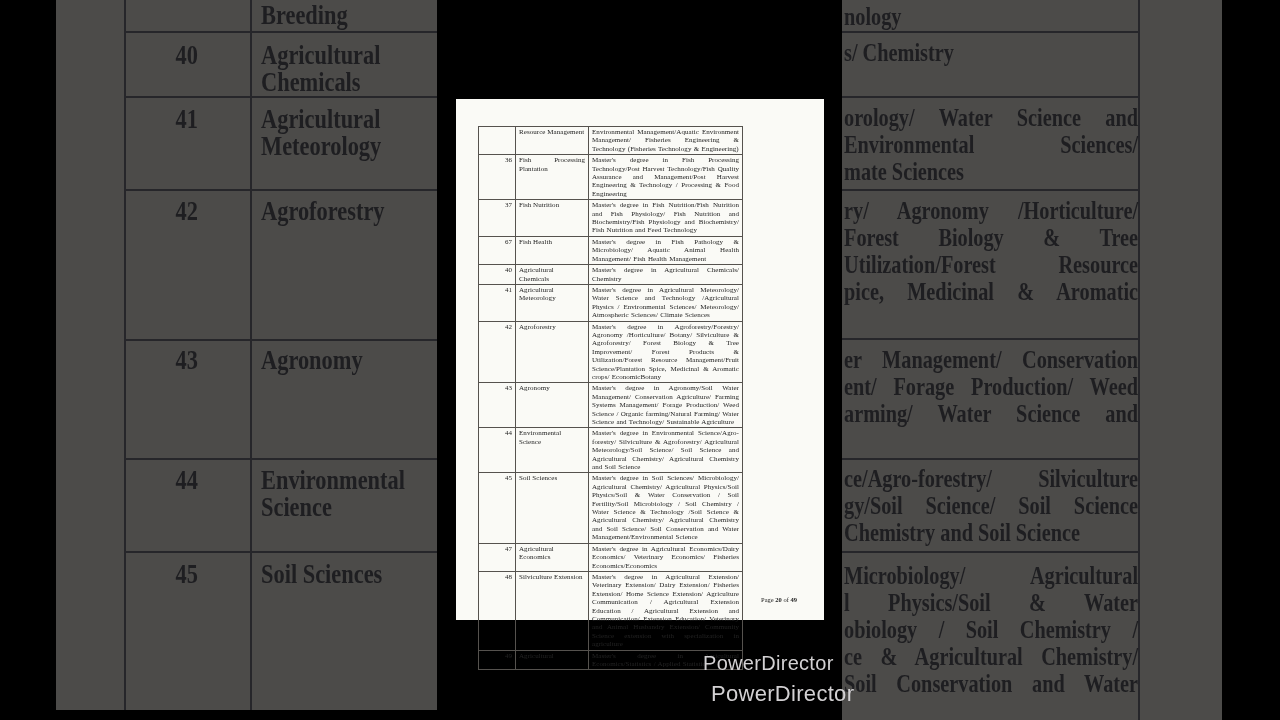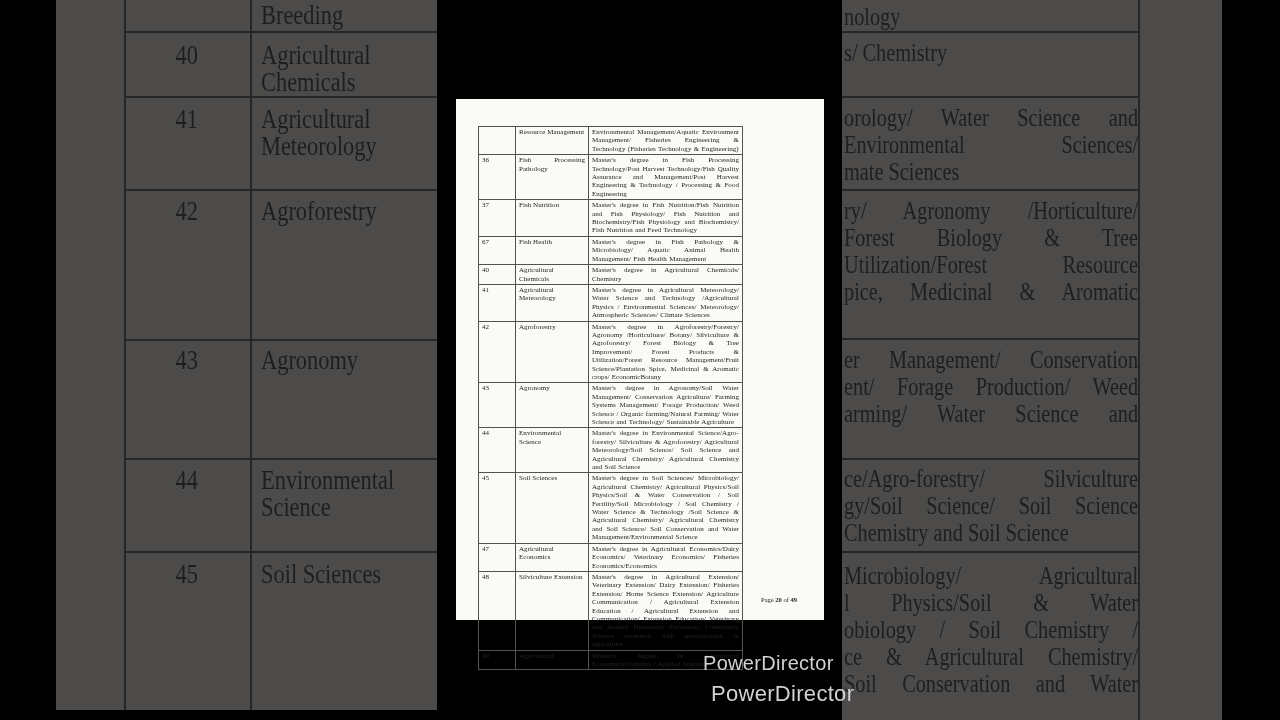--- a/index.html
+++ b/index.html
@@ -1,34 +1,34 @@
 <!DOCTYPE html>
 <html><head>
 <meta charset="utf-8">
 <style>
   html,body{margin:0;padding:0;background:#000;}
   .stage{position:relative;width:1280px;height:720px;background:#000;overflow:hidden;font-family:"Liberation Serif",serif;}
 
   
-  .bg{position:absolute;background:#4c4b49;color:#1e1e21;overflow:hidden;filter:blur(0.4px);}
+  .bg{position:absolute;background:#4c4b49;color:#1e1e21;overflow:hidden;filter:blur(0.4px);font-weight:bold;}
   .bg-left{left:56px;top:0;width:381px;height:710px;}
   .bg-right{left:842px;top:0;width:380px;height:720px;}
   .hline{position:absolute;height:2px;background:#26262a;}
   .vline{position:absolute;width:2px;background:#26262a;top:0;height:100%;}
   .bgl-num{position:absolute;left:68px;width:157px;text-align:center;font-size:28px;line-height:27px;transform:scaleX(0.8);transform-origin:0 0;}
   .bgl-sub{position:absolute;left:205px;width:220px;font-size:28px;line-height:27px;transform:scaleX(0.8);transform-origin:0 0;}
   .bgr-line{position:absolute;left:2px;width:377px;font-size:26px;line-height:27px;white-space:nowrap;transform:scaleX(0.78);transform-origin:0 0;}
   .bgr-line.stretch{white-space:normal;text-align:justify;text-align-last:justify;}
 
   
   .center-band{position:absolute;left:437px;top:0;width:405px;height:720px;background:#000;}
   .page{position:absolute;left:19px;top:99px;width:368px;height:521px;background:#fafaf6;}
   .doc-table{position:absolute;left:22px;top:27px;width:265px;border-collapse:collapse;color:#232323;}
   .doc-table td{border:1px solid #55524e;vertical-align:top;padding:1px 3px;font-size:7px;line-height:8.4px;letter-spacing:0.05px;}
-  td.c-no{width:30px;text-align:left;}
+  td.c-no{width:30px;text-align:right;}
   td.c-sub{width:66px;text-align:justify;}
   td.c-qual{text-align:justify;word-spacing:0.5px;}
   .footer{position:absolute;right:27px;top:497px;font-size:6.5px;color:#232323;}
   .footer b{font-weight:bold;}
 
   
   .wm{position:absolute;font-family:"Liberation Sans",sans-serif;color:#d3d1d3;letter-spacing:0.3px;}
   .wm1{left:703px;top:652px;font-size:20px;}
   .wm2{left:711px;top:681px;font-size:22px;}
 </style>
@@ -97,21 +97,21 @@
     <div class="page">
       <table class="doc-table">
         <tbody>
             <tr>
           <td class="c-no"></td>
           <td class="c-sub">Resource Management</td>
           <td class="c-qual">Environmental Management/Aquatic Environment Management/ Fisheries Engineering &amp; Technology (Fisheries Technology &amp; Engineering)</td>
         </tr>
         <tr>
           <td class="c-no">36</td>
-          <td class="c-sub">Fish Processing Pathology</td>
+          <td class="c-sub">Fish Processing Plantation</td>
           <td class="c-qual">Master's degree in Fish Processing Technology/Post Harvest Technology/Fish Quality Assurance and Management/Post Harvest Engineering &amp; Technology / Processing &amp; Food Engineering</td>
         </tr>
         <tr>
           <td class="c-no">37</td>
           <td class="c-sub">Fish Nutrition</td>
           <td class="c-qual">Master's degree in Fish Nutrition/Fish Nutrition and Fish Physiology/ Fish Nutrition and Biochemistry/Fish Physiology and Biochemistry/ Fish Nutrition and Feed Technology</td>
         </tr>
         <tr>
           <td class="c-no">67</td>
           <td class="c-sub">Fish Health</td>

